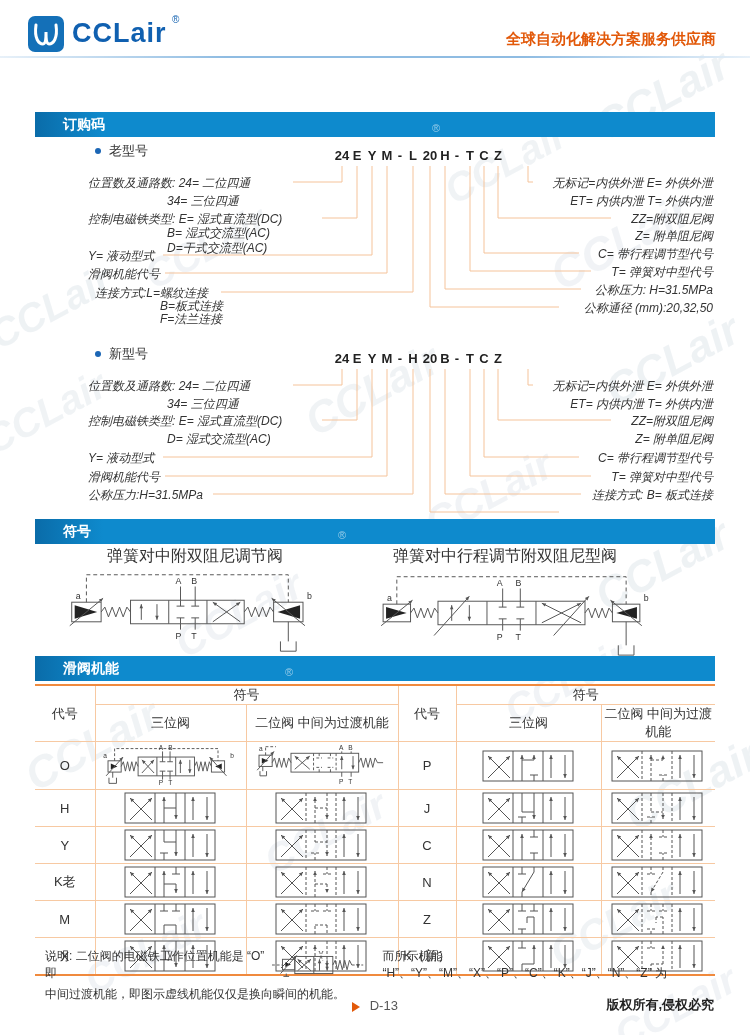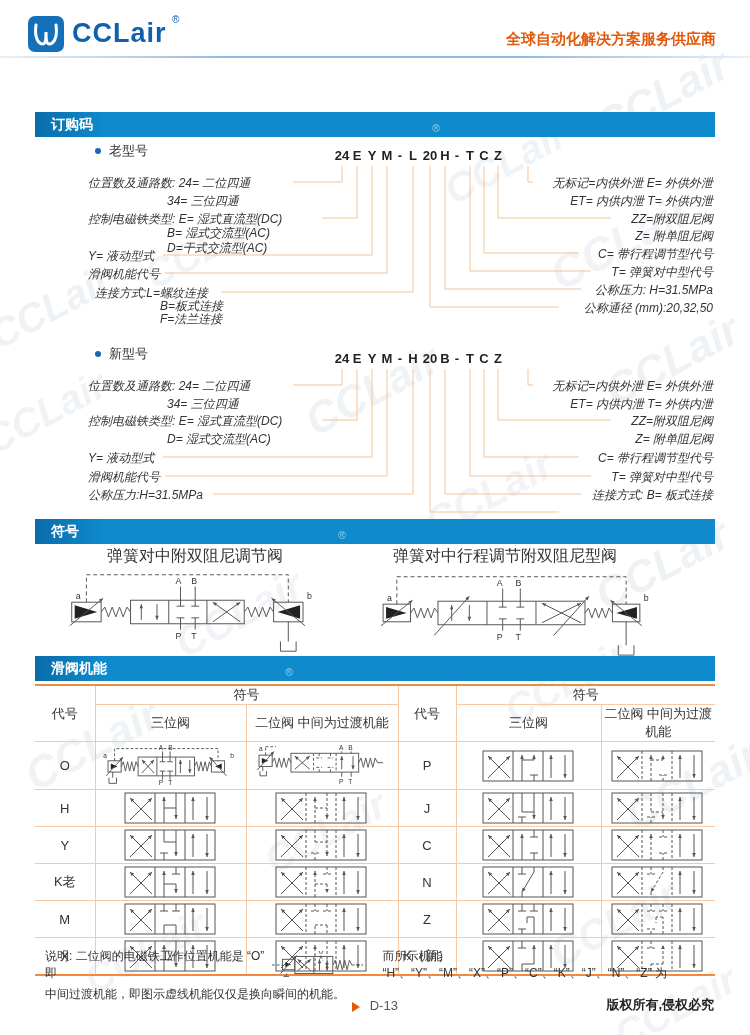--- a/index.html
+++ b/index.html
@@ -12,21 +12,21 @@
   
   .logo-box{position:absolute;left:28px;top:16px;width:36px;height:36px;background:#1470b8;border-radius:7px;}
   .logo-text{position:absolute;left:72px;top:18px;font-size:27px;font-weight:bold;color:#1060b0;letter-spacing:1px;}
   .logo-reg{position:absolute;left:172px;top:14px;font-size:10px;color:#1060b0;}
   .tagline{position:absolute;right:34px;top:30px;font-size:15px;font-weight:bold;color:#e2590a;margin-left:12px;}
   .hdr-line{position:absolute;left:0;top:56px;width:750px;height:2px;
             background:linear-gradient(90deg,#e8f1f9,#8fbce2 30%,#8fbce2 70%,#e8f1f9);}
   
   .bar{position:absolute;left:35px;width:680px;height:25px;
        background:linear-gradient(90deg,#0a6ca9 0%,#0e8acd 10%,#0e8acd 100%);
-       color:#fff;font-size:14px;font-weight:bold;line-height:25px;padding-left:16px;box-sizing:border-box;}
+       color:#fff;font-size:14px;font-weight:bold;line-height:25px;padding-left:28px;box-sizing:border-box;}
   .bar-reg{position:absolute;top:4px;font-size:11px;color:rgba(255,255,255,.55);font-weight:normal;}
   
   .diagram{position:absolute;left:35px;width:680px;}
   .bullet{position:absolute;width:6px;height:6px;border-radius:50%;background:#1b66b5;}
   .model-label{position:absolute;font-size:13px;color:#333;}
   .cp{position:absolute;top:8px;transform:translateX(-50%);font-style:normal;
       font-size:13px;font-weight:bold;color:#222;}
   .lbl{position:absolute;font-size:12px;color:#333;font-style:italic;}
   .lbl.r{left:0;width:678px;text-align:right;}
   .leaders{position:absolute;left:0;top:0;}

